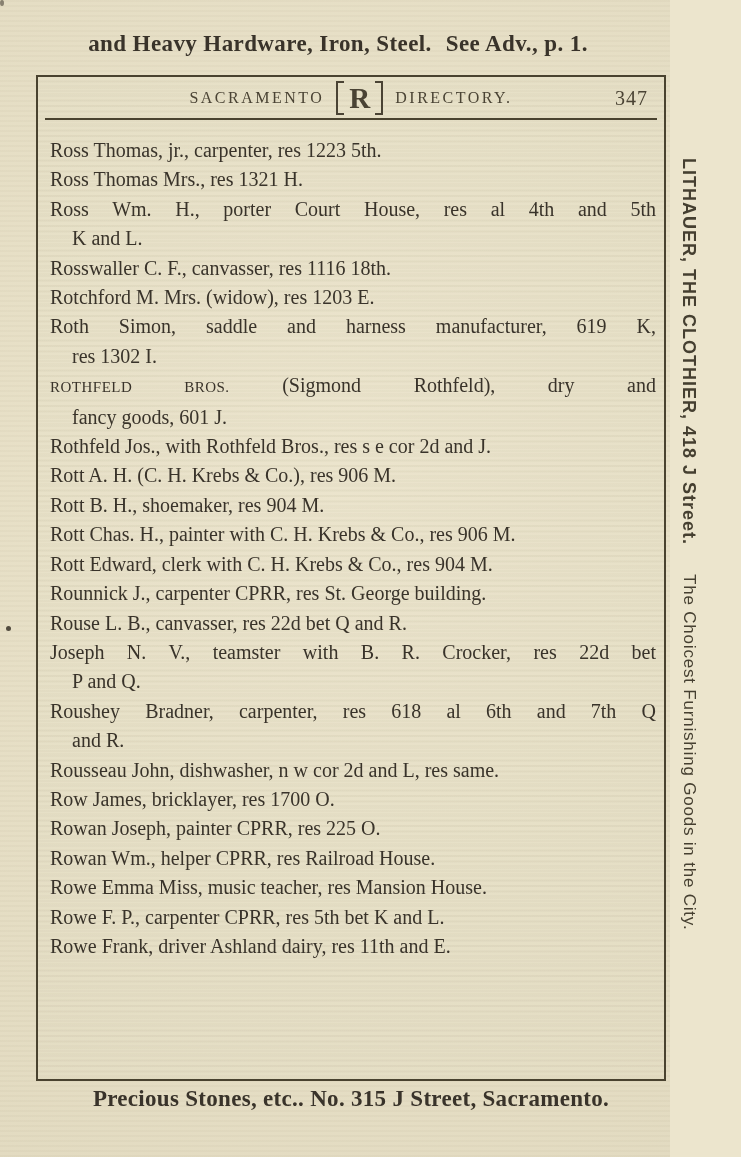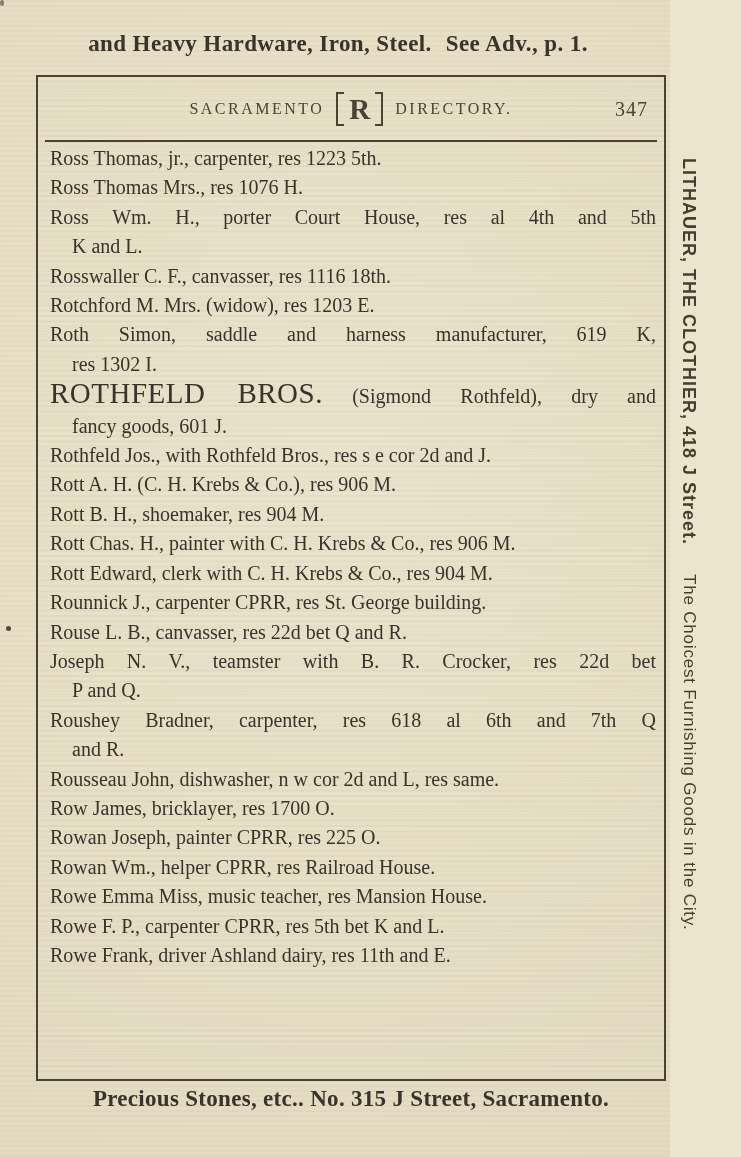--- a/index.html
+++ b/index.html
@@ -31,44 +31,44 @@
 
   
   .dir-box{
     position:absolute; top:75px; left:36px; width:630px; height:1006px;
     border:2px solid var(--border);
     background:
       repeating-linear-gradient(0deg, rgba(90,75,40,0.025) 0 2px, rgba(0,0,0,0) 2px 6px),
       rgba(255,255,255,0.03);
   }
   .dir-header{
-    position:relative; height:63px;
+    position:relative; height:41px;
     display:flex; align-items:center; justify-content:center; gap:12px;
   }
   .dir-title{font-size:16px; letter-spacing:2.5px; color:var(--ink-soft);}
   .letter-badge{display:inline-flex; align-items:center; height:36px;}
   .badge-bracket{display:inline-block; width:8px; height:34px; border:2px solid var(--ink-soft);}
   .badge-bracket.left{border-right:none;}
   .badge-bracket.right{border-left:none;}
   .badge-letter{
     font-size:29px; font-weight:700; line-height:34px;
     padding:0 5px; letter-spacing:0; color:var(--ink-soft);
   }
   .page-num{
     position:absolute; right:16px; top:50%; transform:translateY(-50%);
     font-size:20px; letter-spacing:1px; color:var(--ink-soft);
   }
   .header-rule{border-top:2px solid var(--border); margin:0 7px;}
 
   
-  .entries{padding:2px 8px 0 12px; font-size:20px; line-height:29.4px;}
+  .entries{padding:16px 8px 0 12px; font-size:20px; line-height:29.4px;}
   .eline{overflow:hidden;}
   .eline.just{text-align:justify; text-align-last:justify;}
   .eline.cont{padding-left:22px;}
-  .em{font-size:29px; letter-spacing:.5px;}
+  .em{font-size:15px; letter-spacing:.5px;}
 
   
   .side-strip{
     position:absolute; top:0; left:670px; width:71px; height:1157px;
     background:var(--paper-strip);
   }
   .side-banner{
     position:absolute; top:158px; left:678px; height:900px;
     writing-mode:vertical-rl;
     font-family:"Liberation Sans","DejaVu Sans",sans-serif;
@@ -109,21 +109,21 @@
     </span>
     <span class="dir-title">DIRECTORY.</span>
     <span class="page-num">347</span>
   </div>
   <div class="header-rule"></div>
   <div class="entries" id="entries">
       <div class="entry">
         <div class="eline">Ross Thomas, jr., carpenter, res 1223 5th.</div>
       </div>
       <div class="entry">
-        <div class="eline">Ross Thomas Mrs., res 1076 H.</div>
+        <div class="eline">Ross Thomas Mrs., res 1321 H.</div>
       </div>
       <div class="entry">
         <div class="eline just">Ross Wm. H., porter Court House, res al 4th and 5th</div>
         <div class="eline cont">K and L.</div>
       </div>
       <div class="entry">
         <div class="eline">Rosswaller C. F., canvasser, res 1116 18th.</div>
       </div>
       <div class="entry">
         <div class="eline">Rotchford M. Mrs. (widow), res 1203 E.</div>

